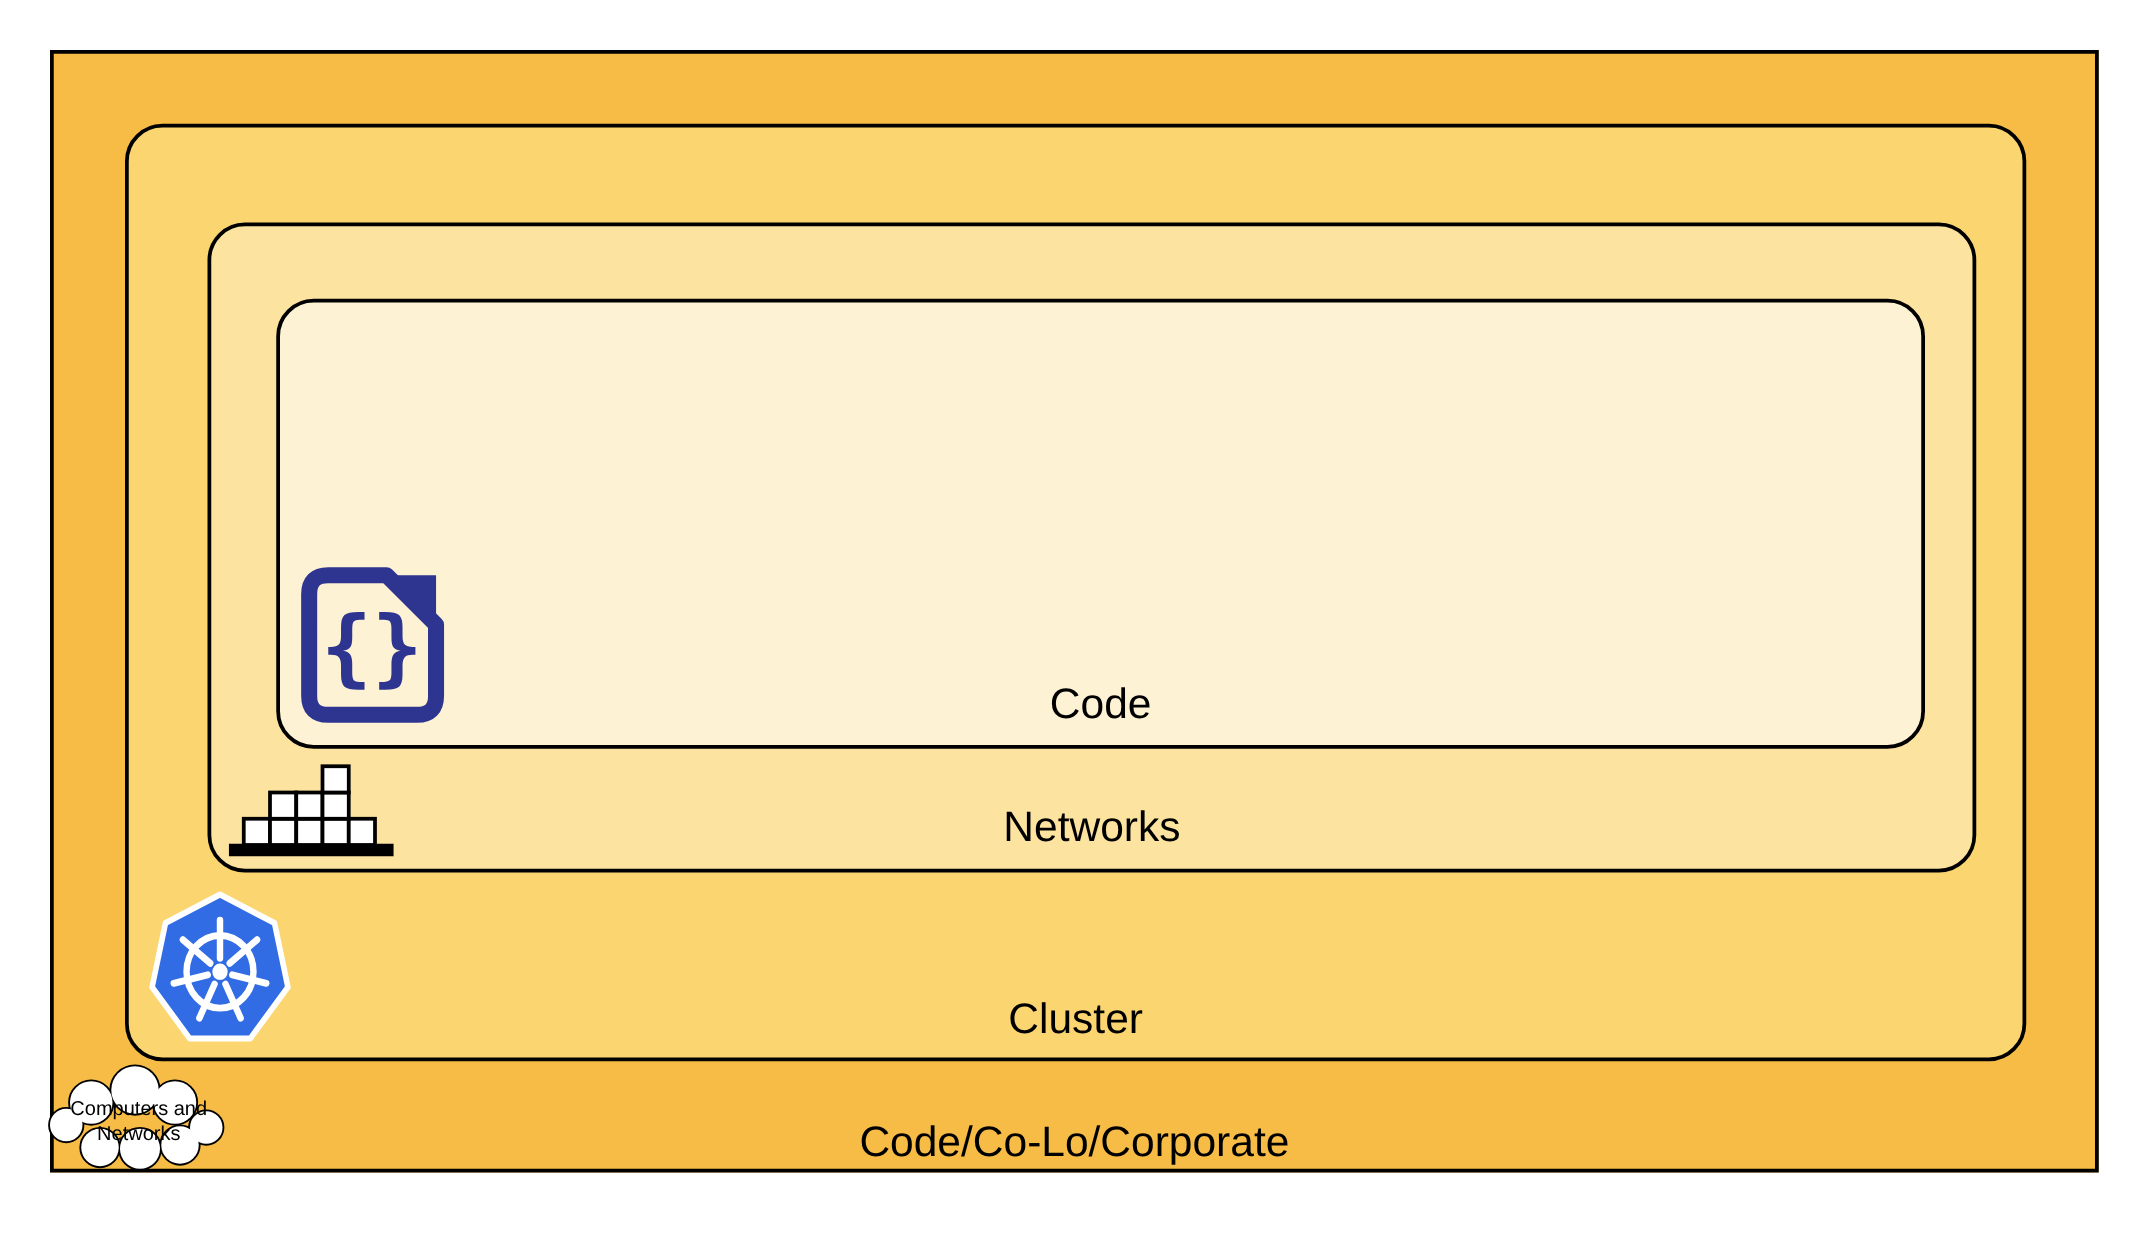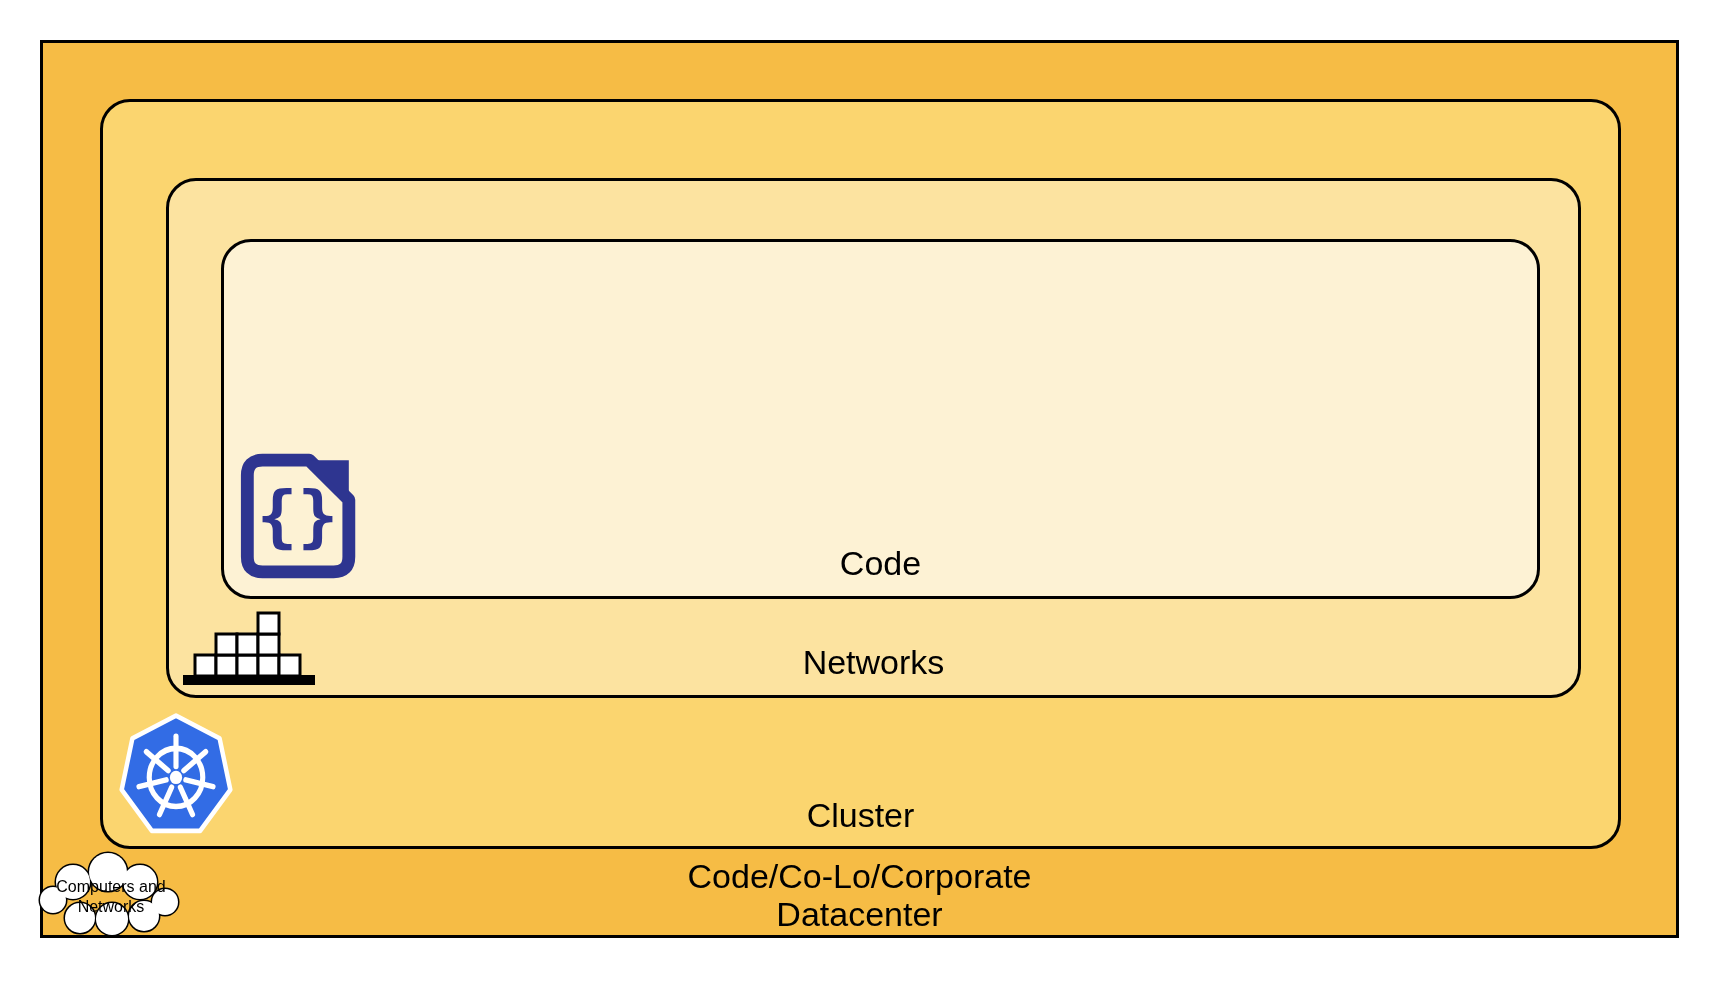--- a/index.html
+++ b/index.html
@@ -114,21 +114,20 @@
           <line x1="45" y1="48.4" x2="25.4" y2="32.8"></line>
         </g>
         <circle cx="52" cy="54" r="5.5" fill="#ffffff"></circle>
       </svg>
 
       <div class="layer-label cluster-label">Cluster</div>
     </div>
 
     <div class="layer-label dc-label">
       <div>Code/Co-Lo/Corporate</div>
-      <div>Datacenter</div>
     </div>
   </div>
 
   <svg class="icon cloud-callout" viewBox="0 0 150 90">
     <g fill="#ffffff" stroke="#000000" stroke-width="3">
       <circle cx="38" cy="31" r="17"></circle>
       <circle cx="73" cy="21" r="19"></circle>
       <circle cx="105" cy="31" r="17"></circle>
       <circle cx="130" cy="51" r="13"></circle>
       <circle cx="109" cy="65" r="15"></circle>

